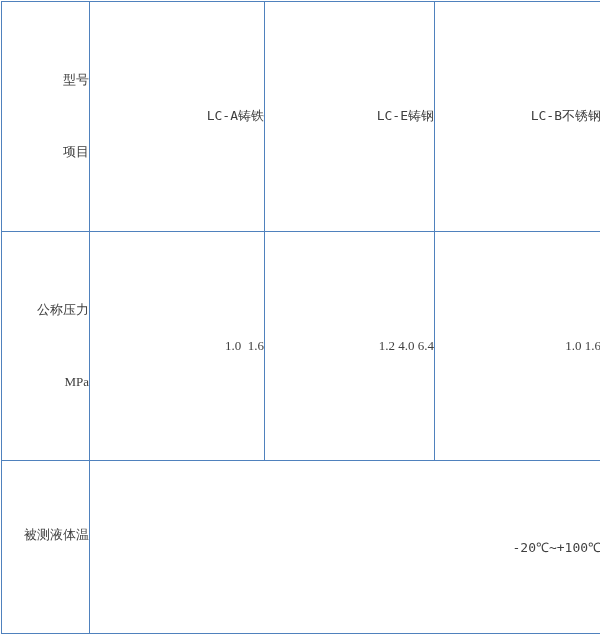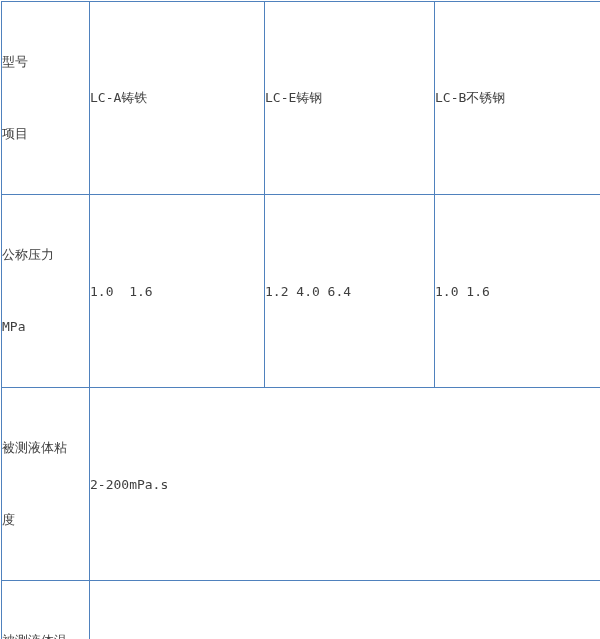--- a/index.html
+++ b/index.html
@@ -18,31 +18,31 @@
     border-collapse: collapse;
     table-layout: fixed;
     width: 596px;
     height: 633px;
     font-family: "DejaVu Sans Mono", "Liberation Mono", monospace;
     color: #3f3f3f;
     background: #ffffff;
   }
   table.spec-table td {
     border: 1px solid #4f81bd;
-    text-align: left;
+    text-align: right;
     vertical-align: middle;
     font-size: 13px;
     padding: 0;
     overflow: hidden;
     white-space: pre-wrap;
     box-sizing: border-box;
   }
   .two-line { line-height: 24px; }
   tr.r1 { height: 53px; }
-  tr.r2 { height: 49px; }
+  tr.r2 { height: 49px; font-family: Liberation Serif, serif; }
   tr.r3 { height: 49px; }
   tr.r4 { height: 49px; }
 </style>
 </head>
 <body>
 
 <div class="page">
   <table class="spec-table">
     <colgroup>
       <col style="width:88px">
@@ -68,27 +68,20 @@
     <tr class="r2">
       <td class="two-line">
         <div>公称压力</div>
         <div>MPa</div>
       </td>
       <td colspan="2">1.0  1.6</td>
       <td colspan="2">1.2 4.0 6.4</td>
       <td colspan="2">1.0 1.6</td>
     </tr>
 
-    <tr class="r3">
-      <td class="two-line">
-        <div>被测液体粘</div>
-        <div>度</div>
-      </td>
-      <td colspan="6">2-200mPa.s</td>
-    </tr>
 
     <tr class="r4">
       <td class="two-line">
         <div>被测液体温</div>
         
       </td>
       <td colspan="6">-20℃~+100℃</td>
     </tr>
 
   </tbody>

